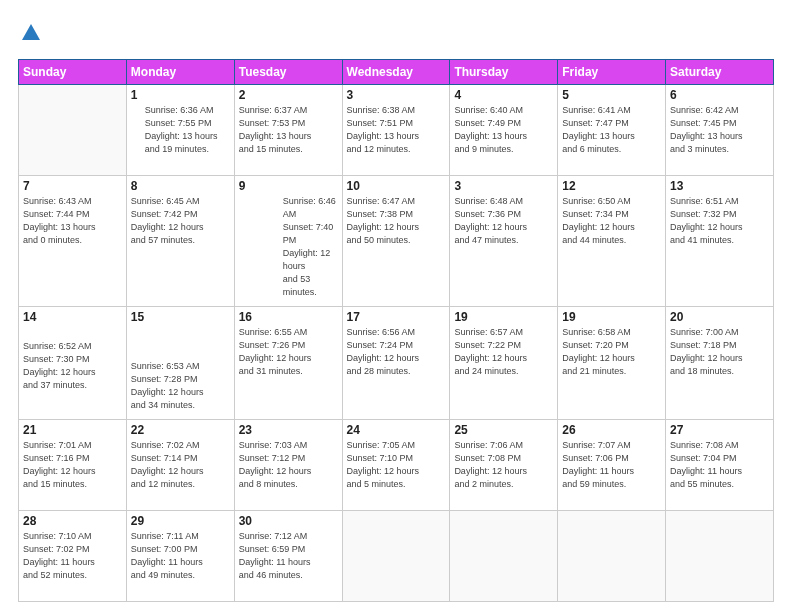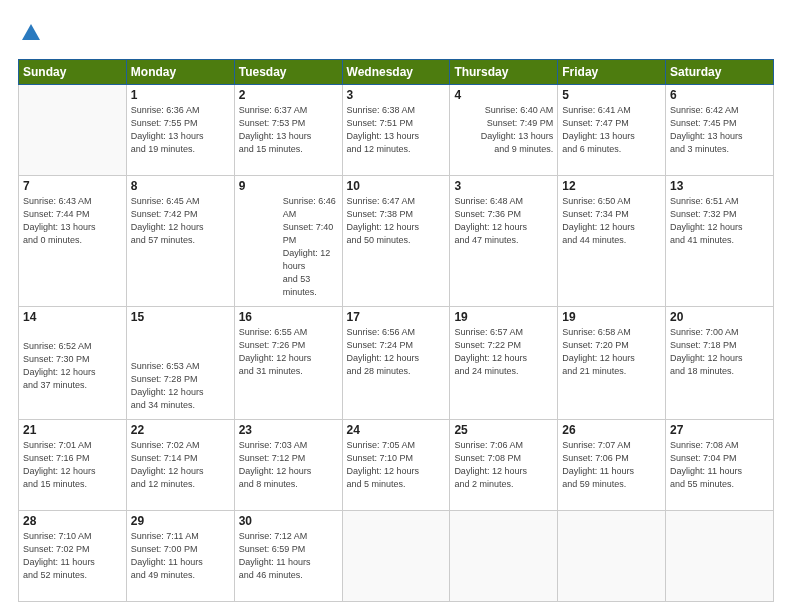--- a/index.html
+++ b/index.html
@@ -55,21 +55,21 @@
       margin-top: 2px;
     }
     .calendar {
       border: 1px solid #ccc;
       border-collapse: collapse;
       width: 100%;
       flex: 1;
       table-layout: fixed;
     }
     .calendar th {
-      background: #4d7c0f;
+      background: #d946ef;
       color: #fff;
       font-size: 12px;
       font-weight: bold;
       padding: 5px 4px;
       border: 1px solid #1e5f9a;
       text-align: left;
     }
     .calendar td {
       border: 1px solid #ccc;
       vertical-align: top;
@@ -125,42 +125,42 @@
           <th>Thursday</th>
           <th>Friday</th>
           <th>Saturday</th>
         </tr>
     </thead>
     <tbody id="calendar-body">
         <tr>
           <td class="empty-cell"></td>
           <td>
             <span class="day-num">1</span>
-            <div class="day-info" style="white-space: pre-line;">Sunrise: 6:36 AM
+            <div class="day-info" style="white-space: pre-line; margin-left: 14px;">Sunrise: 6:36 AM
 Sunset: 7:55 PM
 Daylight: 13 hours
 and 19 minutes.</div>
           </td>
           <td>
             <span class="day-num">2</span>
             <div class="day-info" style="white-space: pre-line;">Sunrise: 6:37 AM
 Sunset: 7:53 PM
 Daylight: 13 hours
 and 15 minutes.</div>
           </td>
           <td>
             <span class="day-num">3</span>
             <div class="day-info" style="white-space: pre-line;">Sunrise: 6:38 AM
 Sunset: 7:51 PM
 Daylight: 13 hours
 and 12 minutes.</div>
           </td>
           <td>
             <span class="day-num">4</span>
-            <div class="day-info" style="white-space: pre-line; text-align: right;">Sunrise: 6:40 AM
+            <div class="day-info" style="white-space: pre-line;">Sunrise: 6:40 AM
 Sunset: 7:49 PM
 Daylight: 13 hours
 and 9 minutes.</div>
           </td>
           <td>
             <span class="day-num">5</span>
             <div class="day-info" style="white-space: pre-line;">Sunrise: 6:41 AM
 Sunset: 7:47 PM
 Daylight: 13 hours
 and 6 minutes.</div>

